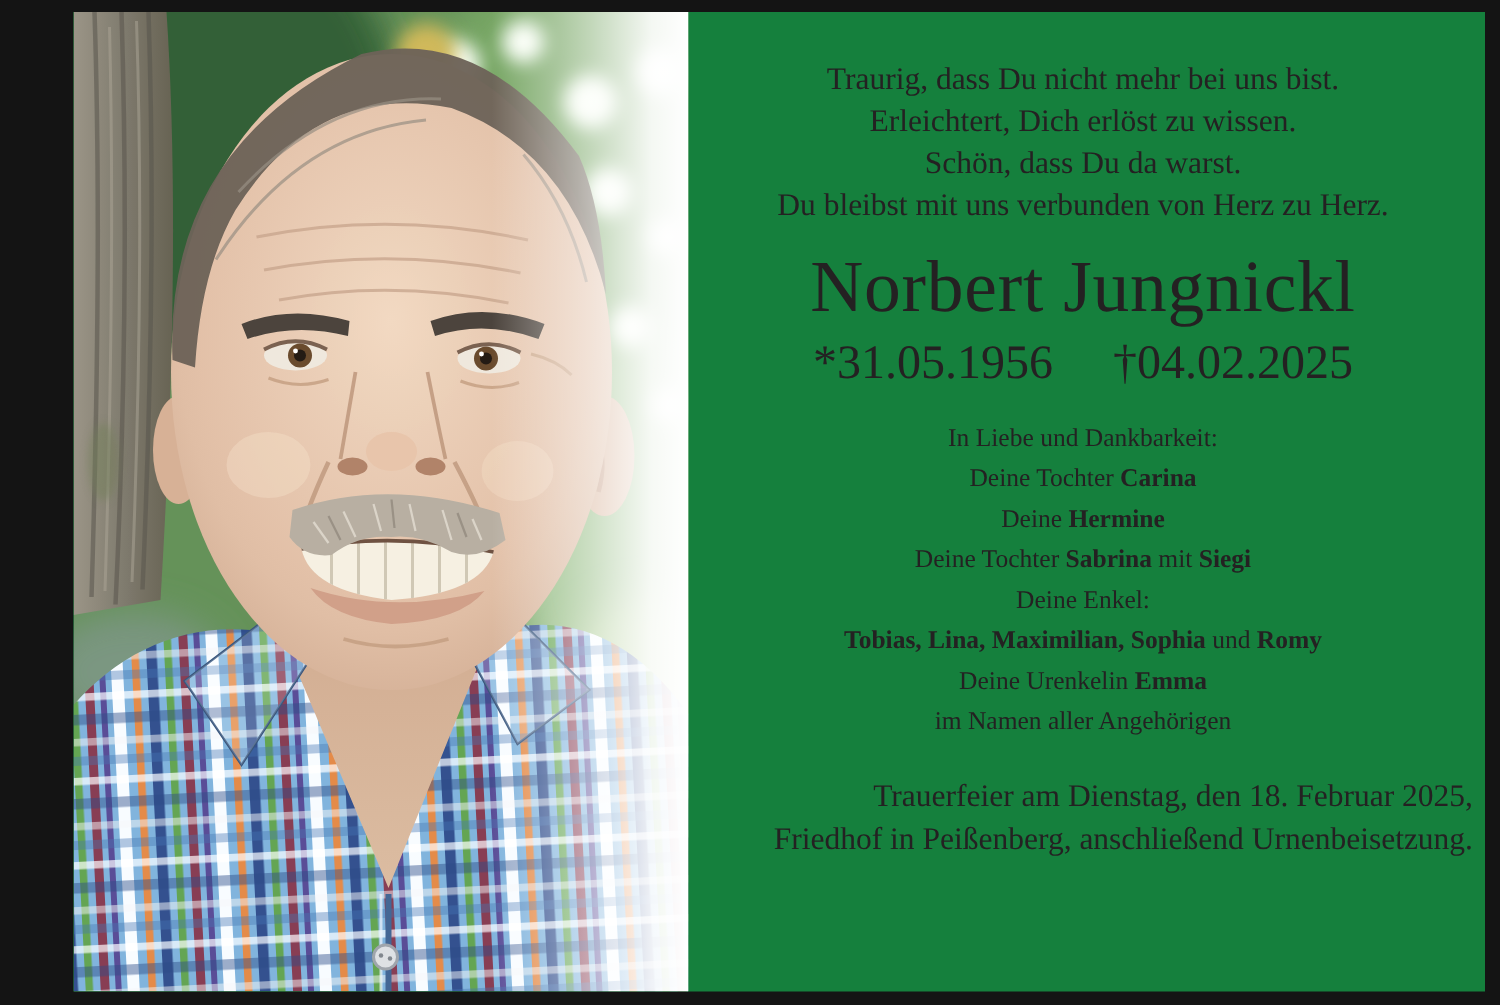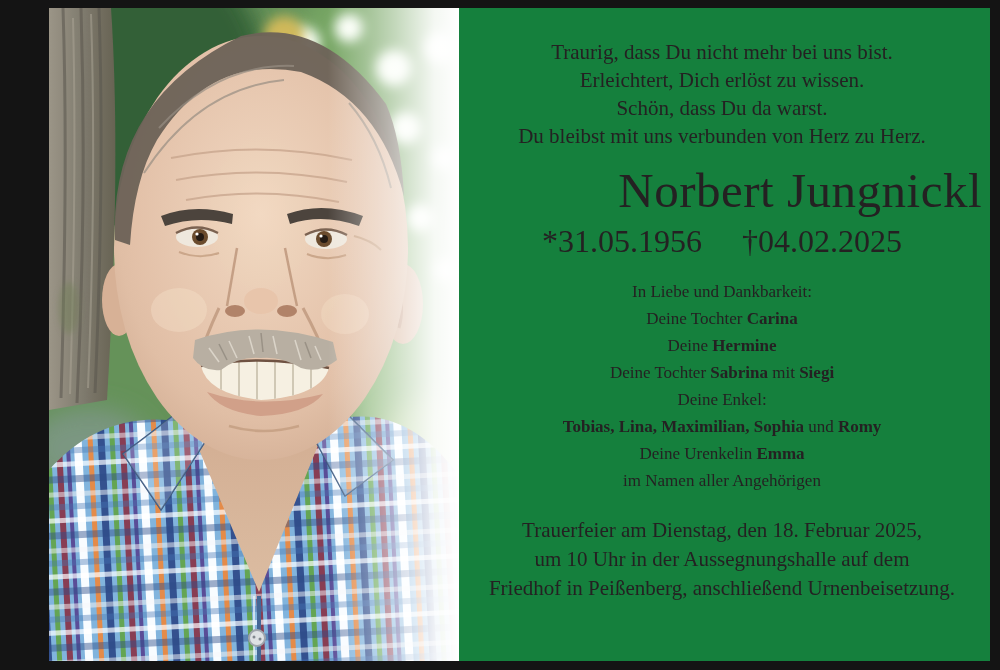--- a/index.html
+++ b/index.html
@@ -6,26 +6,26 @@
   .card{position:relative;width:1000px;height:670px;background:#141414;
         font-family:"Liberation Serif","DejaVu Serif",serif;overflow:hidden;}
   .inner{position:absolute;left:7px;top:8px;right:10px;bottom:9px;background:#15803d;overflow:hidden;margin-left:42px;}
   .photo{position:absolute;left:0;top:0;width:410px;height:100%;overflow:hidden;}
   .photo svg{display:block;width:100%;height:100%;filter:saturate(.9) brightness(1.03);}
   .photo .fade{position:absolute;inset:0;
         background:linear-gradient(90deg, rgba(255,255,255,0) 0%, rgba(255,255,255,0) 68%,
                    rgba(255,255,255,.55) 84%, rgba(255,255,255,.92) 94%, #ffffff 100%);}
   .content{position:absolute;left:413px;top:0;width:520px;text-align:center;color:#242122;}
   .verse{margin-top:30px;font-size:21px;line-height:28px;}
-  .name{margin:15px 0 0 0;font-size:49px;line-height:52px;font-weight:400;letter-spacing:.5px;text-align:right;}
+  .name{margin:15px 0 0 0;font-size:49px;line-height:52px;font-weight:400;letter-spacing:.5px;}
   .dates{margin-top:9px;font-size:32px;line-height:30px;text-decoration:underline;}
   .dates span{display:inline-block;margin:0 20px;}
   .tribute{margin-top:22px;font-size:17px;line-height:27px;}
   .tribute strong{font-weight:700;}
-  .funeral{margin-top:22px;font-size:21px;line-height:29px;}
+  .funeral{margin-top:22px;font-size:21px;line-height:29px;text-align:right;}
 </style>
 </head>
 <body>
 
 <div class="card">
   <div class="inner">
 
     <div class="photo" title="portrait-of-smiling-elderly-man-in-blue-plaid-shirt-in-front-of-tree-and-green-foliage">
       <svg viewBox="0 0 410 653" preserveAspectRatio="none">
         <defs>
@@ -255,19 +255,18 @@
         <div><span>Deine </span><strong>Hermine</strong></div>
         <div><span>Deine Tochter </span><strong>Sabrina</strong><span> mit </span><strong>Siegi</strong></div>
         <div><span>Deine Enkel:</span></div>
         <div><strong>Tobias, Lina, Maximilian, Sophia</strong><span> und </span><strong>Romy</strong></div>
         <div><span>Deine Urenkelin </span><strong>Emma</strong></div>
         <div><span>im Namen aller Angehörigen</span></div>
       </div>
 
       <div class="funeral">
         <div>Trauerfeier am Dienstag, den 18. Februar 2025,</div>
-        <div>um 10 Uhr in der Aussegnungshalle auf dem</div>
         <div>Friedhof in Peißenberg, anschließend Urnenbeisetzung.</div>
       </div>
     </div>
 
   </div>
 </div>
 
 </body></html>

